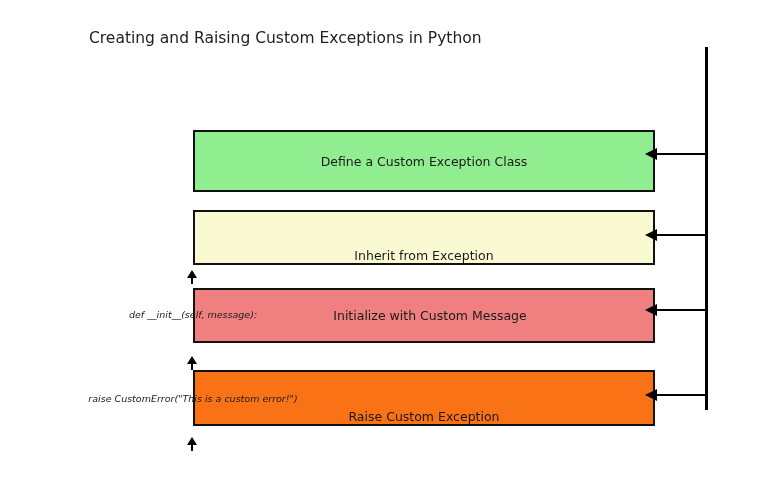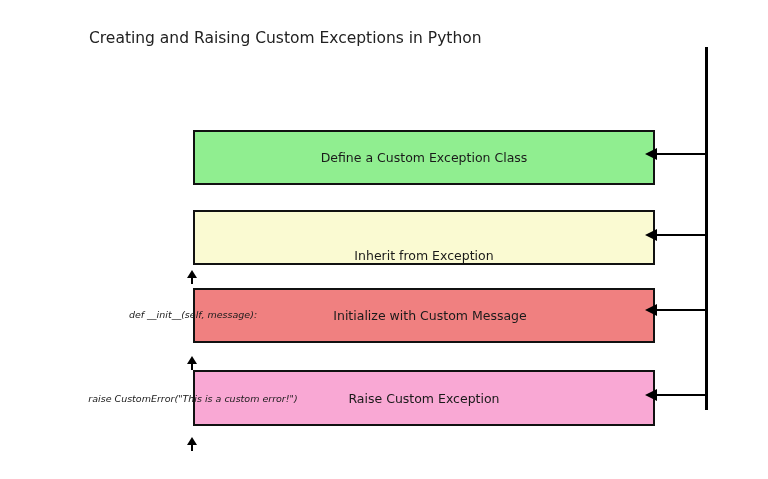--- a/index.html
+++ b/index.html
@@ -19,21 +19,21 @@
     margin-left:24px;
   }
   .box{
     position:absolute;
     left:193px;width:462px;
     border:2px solid #111111;
     box-sizing:border-box;
     display:flex;align-items:center;justify-content:center;
     z-index:1;
   }
-  .box1{top:130px;height:55px;}
+  .box1{top:130px;height:62px;}
   .box2{top:210px;height:55px;}
   .box3{top:288px;height:55px;}
   .box4{top:370px;height:56px;}
   .box-label{
     font-size:12.5px;
     color:#1a1a1a;
     white-space:nowrap;
   }
   .code{
     position:absolute;
@@ -109,21 +109,21 @@
   </div>
 
   <div class="box box2" style="background-color: rgb(250, 250, 210); align-items: flex-end;">
     <span class="box-label">Inherit from Exception</span>
   </div>
 
   <div class="box box3" style="background-color: rgb(240, 128, 128); padding-left: 12px;">
     <span class="box-label">Initialize with Custom Message</span>
   </div>
 
-  <div class="box box4" style="background-color: #f9a8d4;">
+  <div class="box box4" style="background-color: #f97316; align-items: flex-end;">
     <span class="box-label">Raise Custom Exception</span>
   </div>
 
   <div class="code code3">def __init__(self, message):</div>
   <div class="code code4">raise CustomError("This is a custom error!")</div>
 
   <div class="vline"></div>
 
   <div class="h-arrow ha1">
     <span class="head"></span>

